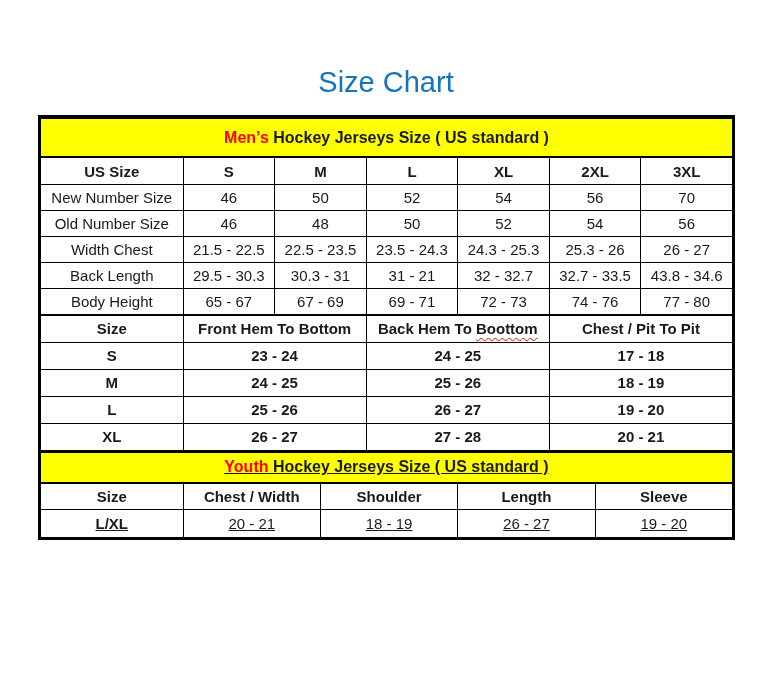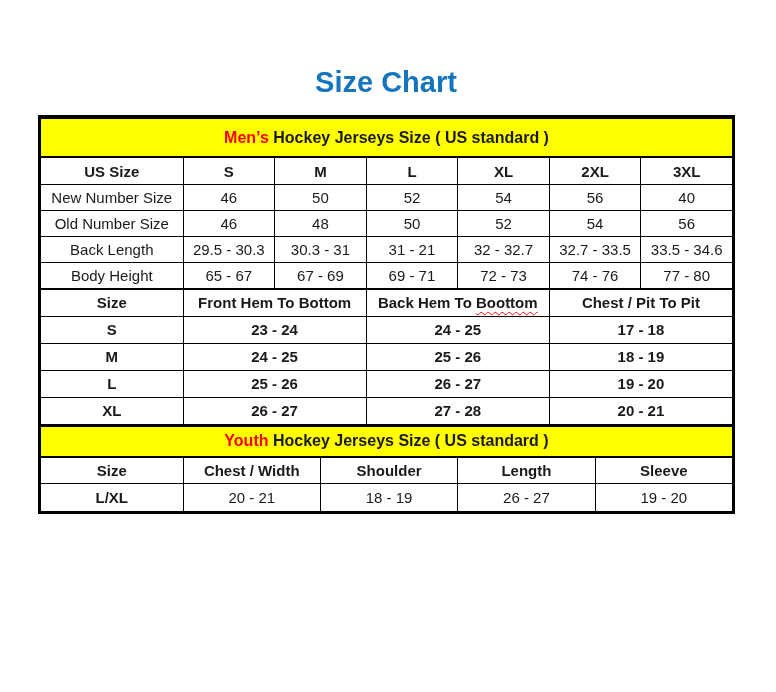--- a/index.html
+++ b/index.html
@@ -10,21 +10,21 @@
     --text-black:#1A1A1A;
   }
   *{box-sizing:border-box;}
   html,body{margin:0;padding:0;}
   body{
     width:776px;height:692px;background:#ffffff;overflow:hidden;
     font-family:"Liberation Sans",sans-serif;color:var(--text-black);
   }
   .page-title{
     margin:66px 4px 0 0;text-align:center;
-    color:var(--title-blue);font-size:29px;font-weight:bold;line-height:1.15;
+    color:var(--title-blue);font-size:29px;font-weight:normal;line-height:1.15;
   }
   .chart-wrap{
     margin:16px 0 0 38px;width:697px;
     border:2px solid var(--border-black);
   }
   table.sz{
     width:100%;border-collapse:collapse;table-layout:fixed;
   }
   table.sz td, table.sz th{
     border:1.5px solid var(--border-black);
@@ -35,21 +35,21 @@
     background:var(--band-yellow);
     font-weight:bold;font-size:16px;
     border-top-width:2px;border-bottom-width:2px;
   }
   .men tr.band td, .women tr.band td{height:39px;}
   .youth tr.band td{height:31px;}
   tr.band .hl{color:var(--accent-red);}
   table.sz th{font-weight:bold;height:27px;}
   .men td{height:26px;}
   .women td{height:27px;font-weight:bold;}
-  .youth td{height:28px;}
+  .youth td{height:28px;text-decoration:underline;}
   .women td.rlabel, .youth td.rlabel{font-weight:bold;}
   .squiggle{
     text-decoration:underline wavy var(--accent-red);
     text-decoration-thickness:1px;
     text-underline-offset:3px;
   }
   
   col.c-label{width:20.6%;}
   col.c-men{width:13.233%;}
   col.c-wom{width:26.466%;}
@@ -85,39 +85,48 @@
       <th>2XL</th>
       <th>3XL</th>
     </tr>
     <tr>
       <td class="rlabel">New Number Size</td>
       <td>46</td>
       <td>50</td>
       <td>52</td>
       <td>54</td>
       <td>56</td>
-      <td>40</td>
+      <td>70</td>
     </tr>
     <tr>
       <td class="rlabel">Old Number Size</td>
       <td>46</td>
       <td>48</td>
       <td>50</td>
       <td>52</td>
       <td>54</td>
       <td>56</td>
     </tr>
     <tr>
+      <td class="rlabel">Width Chest</td>
+      <td>21.5 - 22.5</td>
+      <td>22.5 - 23.5</td>
+      <td>23.5 - 24.3</td>
+      <td>24.3 - 25.3</td>
+      <td>25.3 - 26</td>
+      <td>26 - 27</td>
+    </tr>
+    <tr>
       <td class="rlabel">Back Length</td>
       <td>29.5 - 30.3</td>
       <td>30.3 - 31</td>
       <td>31 - 21</td>
       <td>32 - 32.7</td>
       <td>32.7 - 33.5</td>
-      <td>33.5 - 34.6</td>
+      <td>43.8 - 34.6</td>
     </tr>
     <tr>
       <td class="rlabel">Body Height</td>
       <td>65 - 67</td>
       <td>67 - 69</td>
       <td>69 - 71</td>
       <td>72 - 73</td>
       <td>74 - 76</td>
       <td>77 - 80</td>
     </tr>

